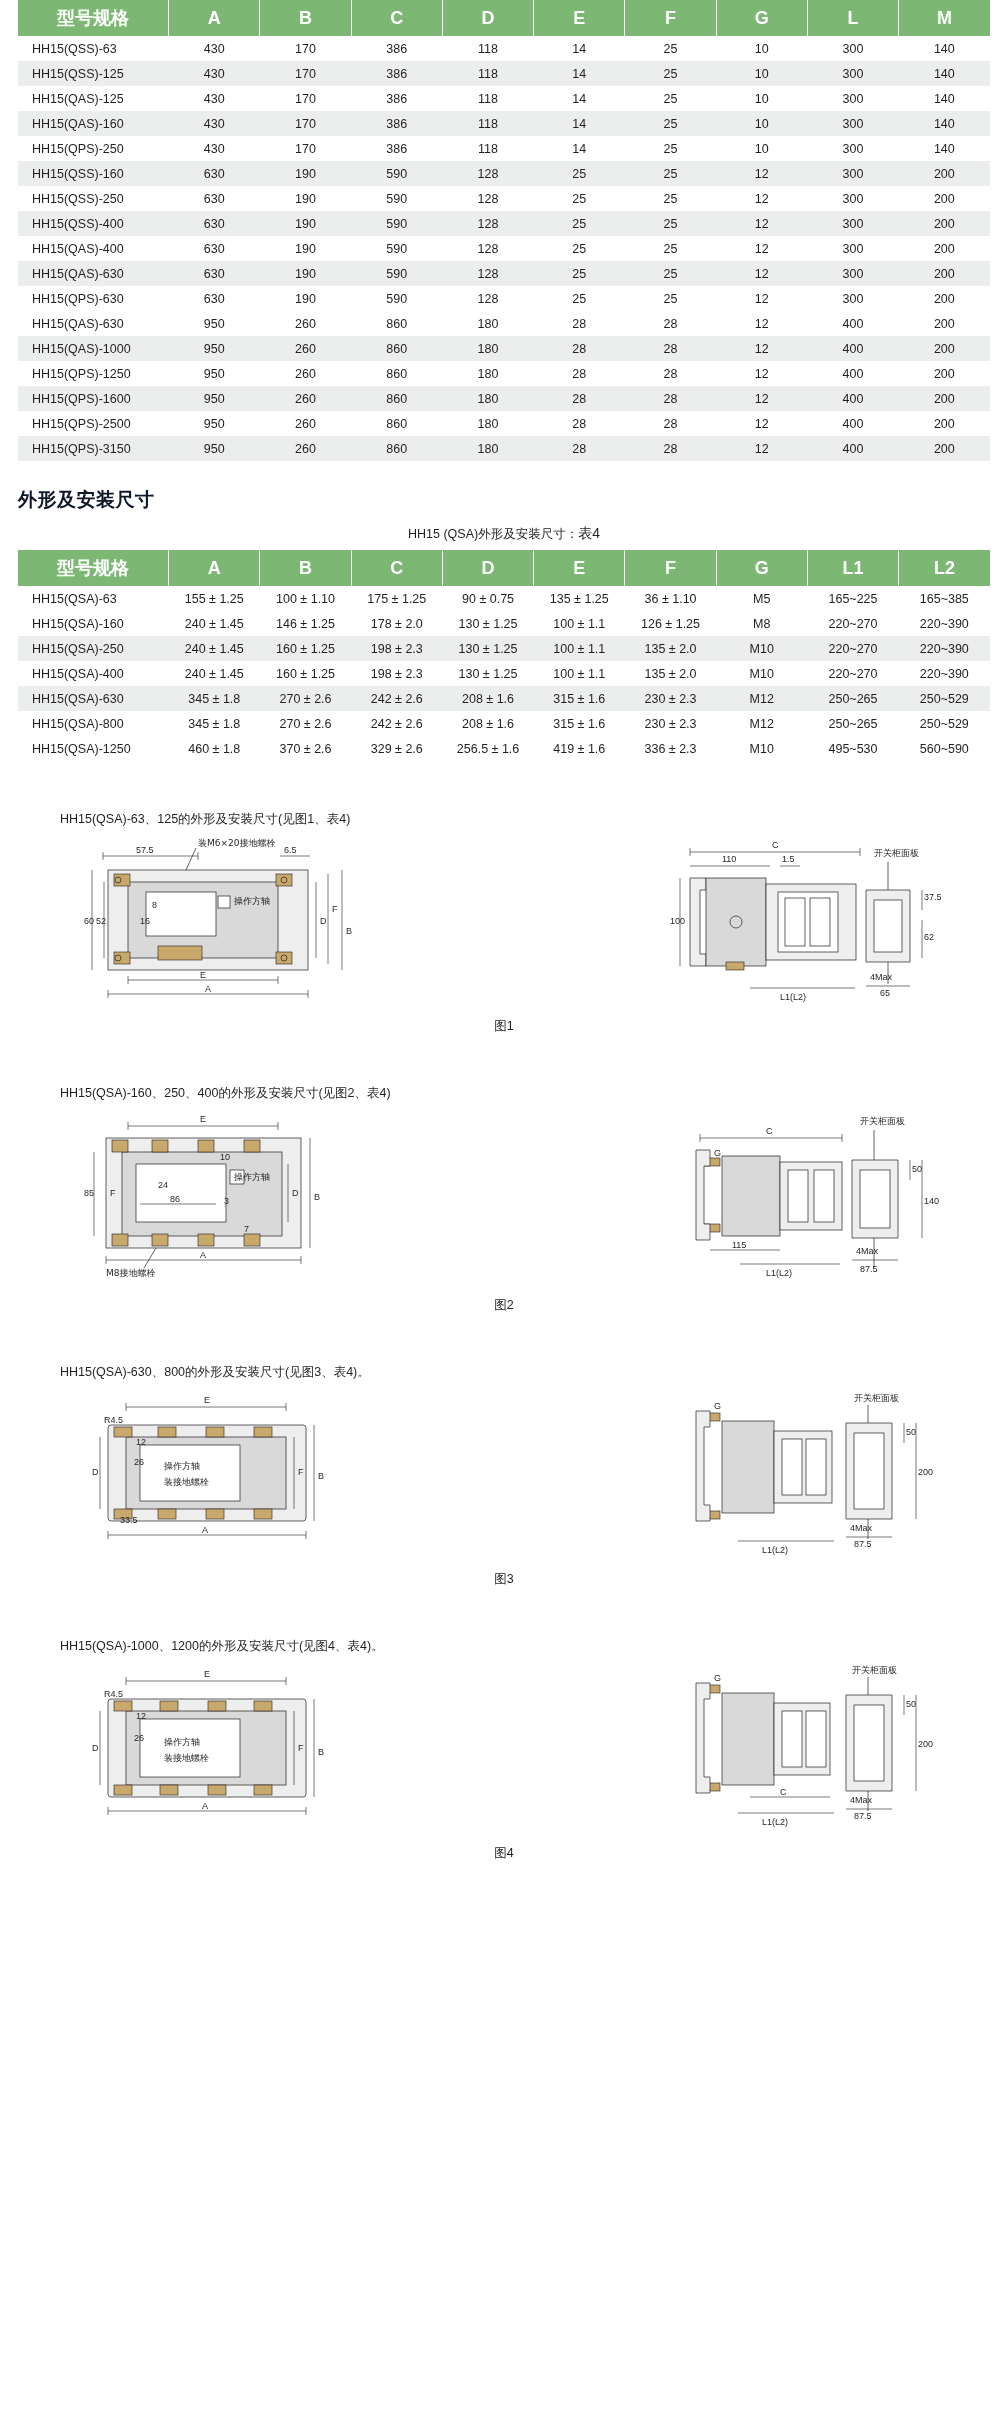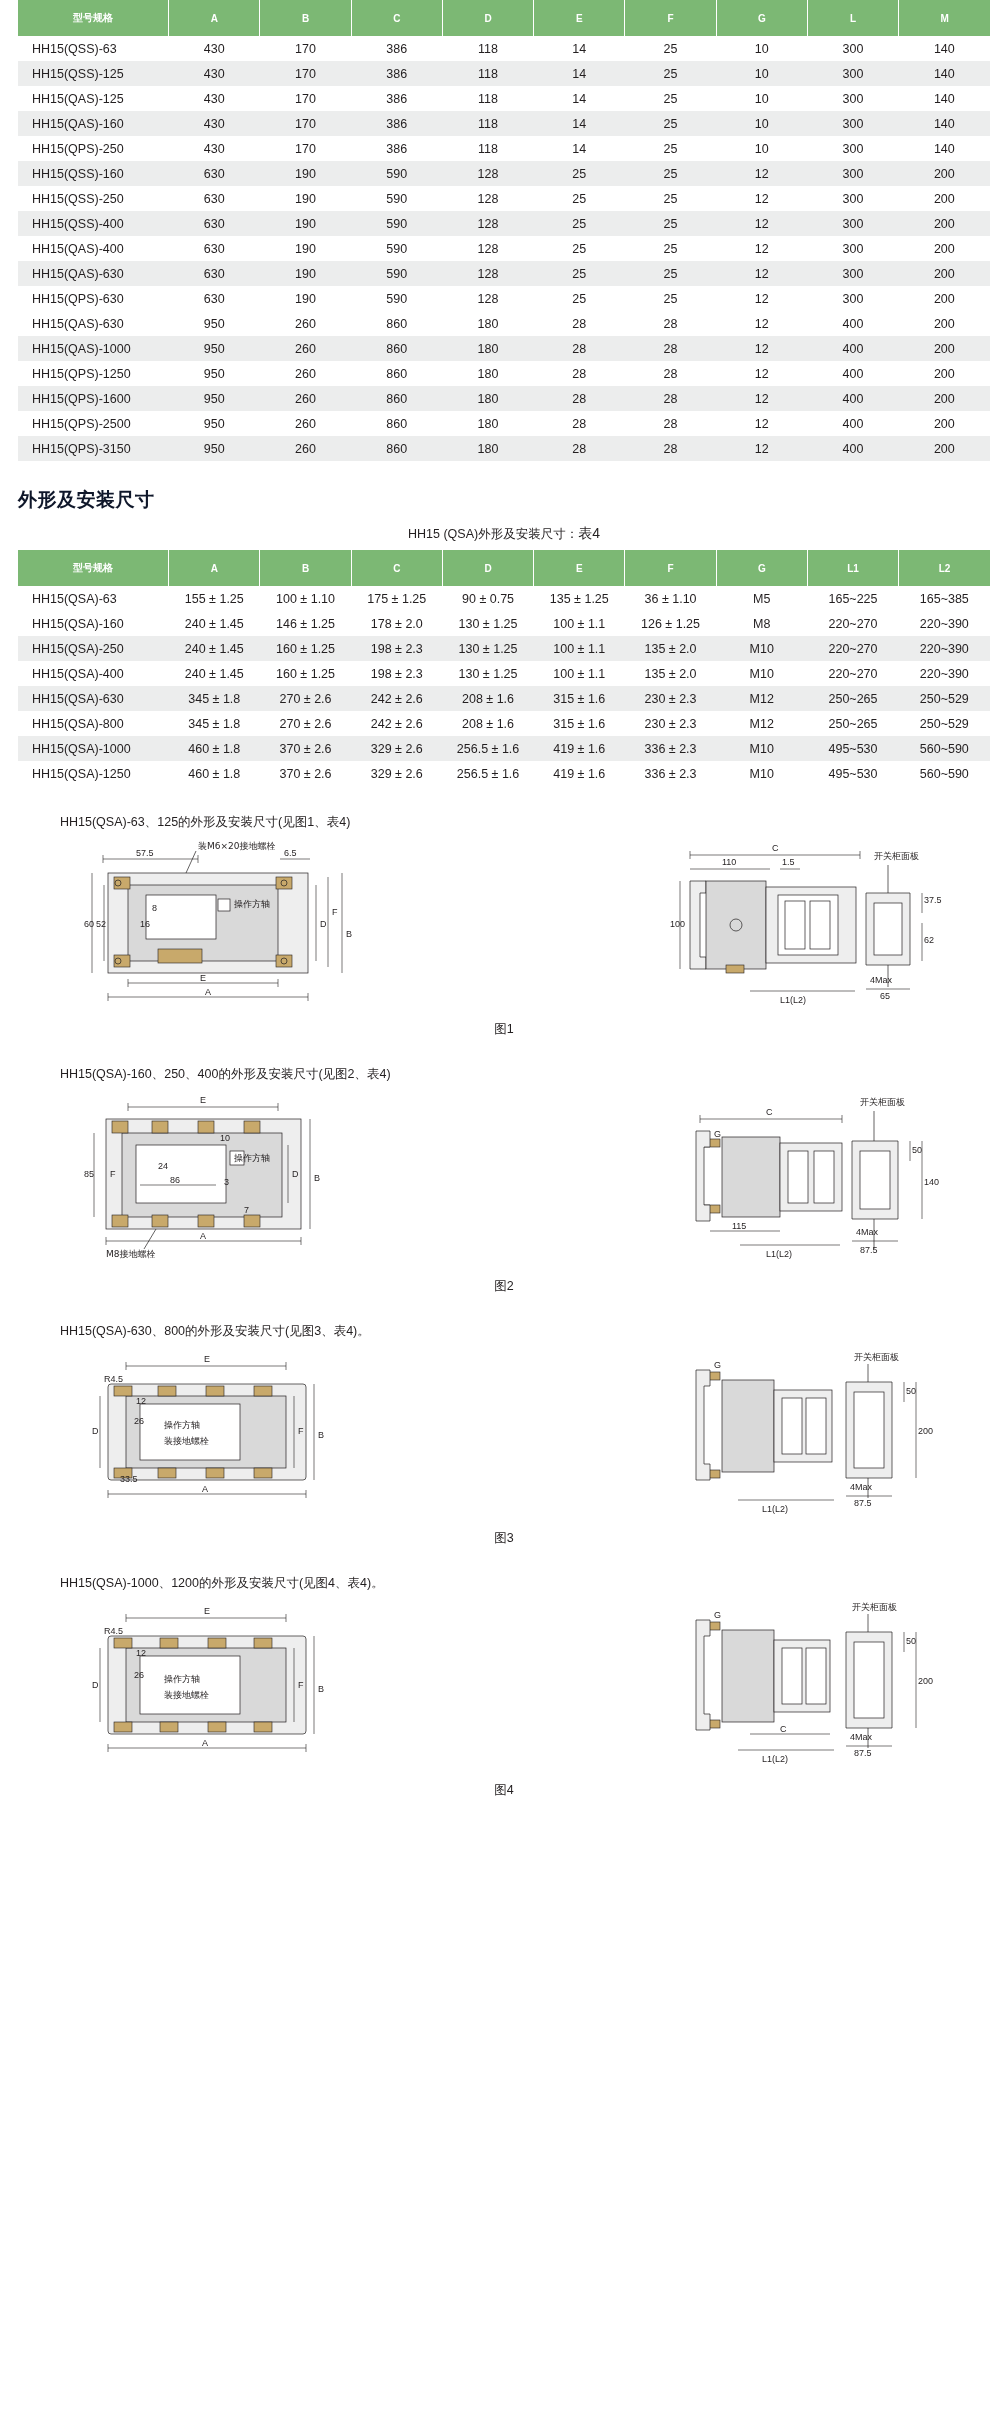--- a/index.html
+++ b/index.html
@@ -11,21 +11,21 @@
     color:#231f20;
     -webkit-font-smoothing:antialiased;
   }
   .page { width:1008px; padding:0 18px 40px 18px; }
 
   
   table.spec { width:100%; border-collapse:collapse; table-layout:fixed; }
   table.spec th {
     background:#7cb874;
     color:#ffffff;
-    font-size:10px;
+    font-size:18px;
     font-weight:bold;
     height:36px;
     border-right:1px solid #ffffff;
     text-align:center;
     vertical-align:middle;
   }
   table.spec th:last-child { border-right:none; }
   table.spec th.first { background:#7cb874; }
   table.spec td {
     font-size:12.5px;
@@ -53,21 +53,21 @@
   .caption-row {
     display:flex;
     justify-content:center;
     align-items:flex-end;
     font-size:12.5px;
     margin-bottom:7px;
   }
   .caption-row .right { font-size:14px; }
 
   
-  .fig-block { margin-top:28px; }
+  .fig-block { margin-top:50px; }
   .fig-title { font-size:12.5px; margin-left:42px; margin-bottom:6px; }
   .fig-pair { display:flex; justify-content:space-between; align-items:flex-start; padding:0 30px; }
   .fig-num { text-align:center; font-size:12.5px; margin-top:4px; }
   svg { display:block; }
   .lbl { font-size:9px; font-family:"Liberation Sans",sans-serif; fill:#231f20; }
   .lbl-cn { font-size:9px; font-family:"DejaVu Sans",sans-serif; fill:#231f20; }
   .dim { stroke:#231f20; stroke-width:.6; fill:none; }
   .thin { stroke:#231f20; stroke-width:.7; fill:none; }
   .body-f { fill:#d9d9d9; stroke:#231f20; stroke-width:.7; }
   .body-l { fill:#eeeeee; stroke:#231f20; stroke-width:.7; }
@@ -412,32 +412,20 @@
           <td class="name">HH15(QSA)-800</td>
           <td>345 ± 1.8</td>
           <td>270 ± 2.6</td>
           <td>242 ± 2.6</td>
           <td>208 ± 1.6</td>
           <td>315 ± 1.6</td>
           <td>230 ± 2.3</td>
           <td>M12</td>
           <td>250~265</td>
           <td>250~529</td>
-        </tr>
-        <tr class="alt">
-          <td class="name">HH15(QSA)-1000</td>
-          <td>460 ± 1.8</td>
-          <td>370 ± 2.6</td>
-          <td>329 ± 2.6</td>
-          <td>256.5 ± 1.6</td>
-          <td>419 ± 1.6</td>
-          <td>336 ± 2.3</td>
-          <td>M10</td>
-          <td>495~530</td>
-          <td>560~590</td>
         </tr>
         <tr class="norm">
           <td class="name">HH15(QSA)-1250</td>
           <td>460 ± 1.8</td>
           <td>370 ± 2.6</td>
           <td>329 ± 2.6</td>
           <td>256.5 ± 1.6</td>
           <td>419 ± 1.6</td>
           <td>336 ± 2.3</td>
           <td>M10</td>

